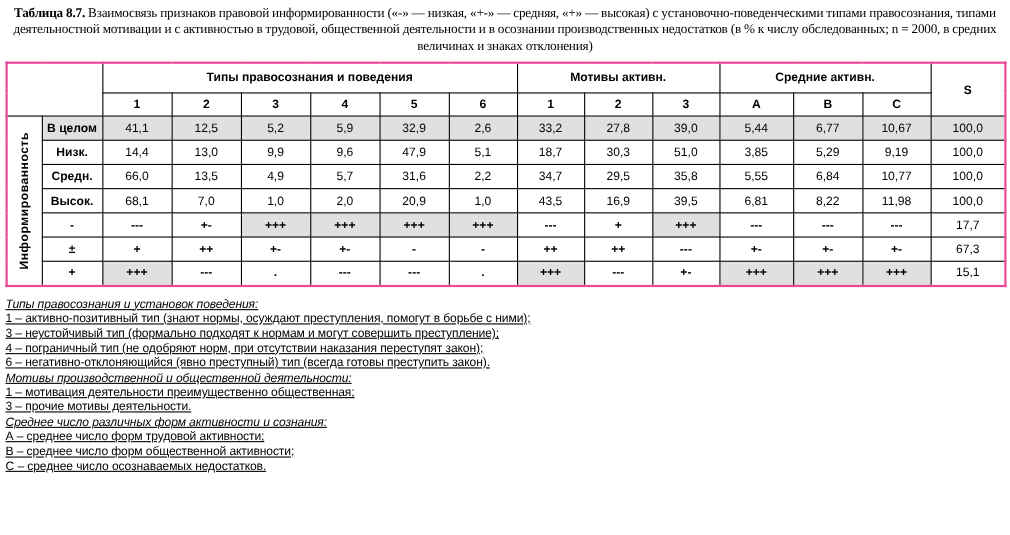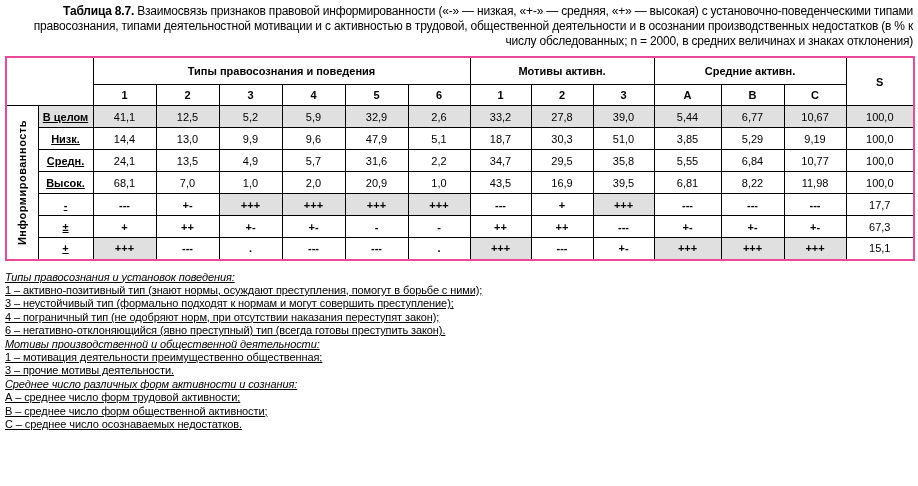--- a/index.html
+++ b/index.html
@@ -6,21 +6,21 @@
   body {
     width: 918px; height: 486px; overflow: hidden;
     font-family: "Liberation Sans", "DejaVu Sans", sans-serif;
     color: #000;
   }
   .page { padding: 4px 5px 0 5px; }
 
   
   .caption {
     font-size: 12px; line-height: 15px; letter-spacing: -0.2px;
-    margin: 0 0 7px 0; text-align: right;
+    margin: 0 0 7px 0; text-align: center; font-family: Liberation Serif, serif;
   }
   .caption b { font-weight: bold; }
 
   
   table.t {
     border-collapse: collapse; table-layout: fixed;
     width: 908px; border: 2px solid #ec4899;
     font-size: 11px;
   }
   table.t th, table.t td {
@@ -31,21 +31,21 @@
   tr.grouphead th { height: 26px; font-weight: bold; font-size: 11px; }
   tr.subhead th  { height: 20px; font-weight: bold; }
   tbody tr { height: 22px; }
   th.corner { border-bottom: 1px solid #000; }
   th.vertcell { width: 32px; background: #fff; padding: 0; }
   .vert-inner {
     writing-mode: vertical-rl; transform: rotate(180deg);
     white-space: nowrap; margin: 0 auto;
     font-weight: bold; font-size: 11px; letter-spacing: 0.5px;
   }
-  th.rowlabel { font-weight: bold; text-align: left; padding-left: 5px; text-decoration: underline; }
+  th.rowlabel { font-weight: bold; text-align: left; padding-left: 5px; }
   th.rowlabel.center { text-align: center; padding-left: 2px; }
   td.sign { font-weight: bold; }
   .shade { background: #e0e0e0; }
   td, th { color: #000; }
 
   
   .footnotes { margin-top: 10px; font-size: 11px; line-height: 13.4px; letter-spacing: -0.1px; text-decoration: underline; }
   .fnline { white-space: nowrap; }
   .fnline.it { font-style: italic; }
 </style>
@@ -128,21 +128,21 @@
           <td>18,7</td>
           <td>30,3</td>
           <td>51,0</td>
           <td>3,85</td>
           <td>5,29</td>
           <td>9,19</td>
           <td>100,0</td>
         </tr>
         <tr>
           <th class="rowlabel">Средн.</th>
-          <td>24,1</td>
+          <td>66,0</td>
           <td>13,5</td>
           <td>4,9</td>
           <td>5,7</td>
           <td>31,6</td>
           <td>2,2</td>
           <td>34,7</td>
           <td>29,5</td>
           <td>35,8</td>
           <td>5,55</td>
           <td>6,84</td>

